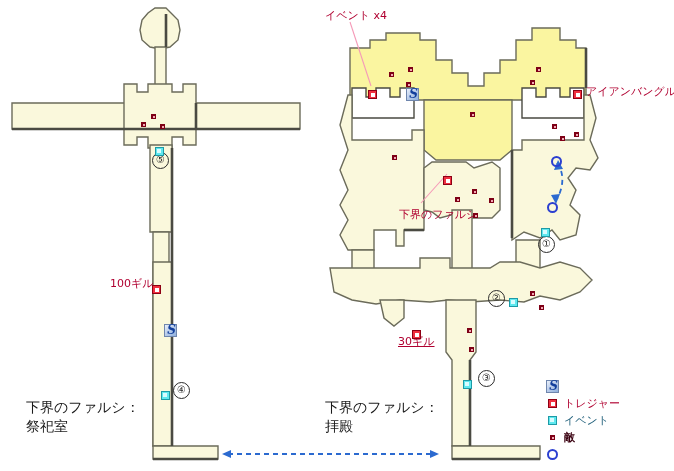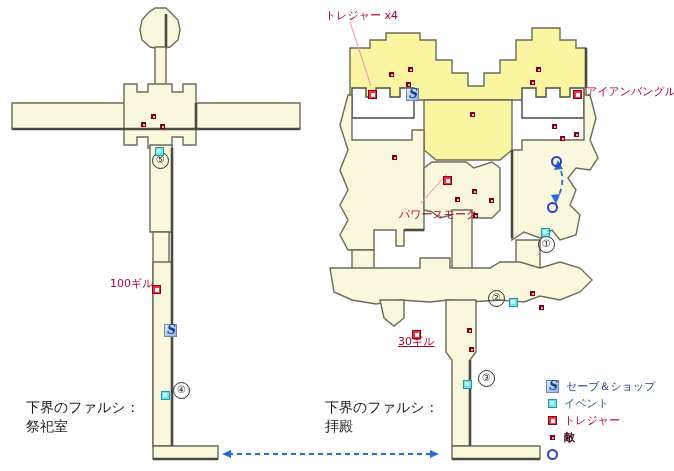--- a/index.html
+++ b/index.html
@@ -157,23 +157,23 @@
 
     <path class="dash" d="M557,163 C566,175 562,190 557,199"></path>
     <path fill="#2b6ad0" d="M558,160 l5,9 l-9,1 z"></path>
     <path fill="#2b6ad0" d="M556,204 l-5,-9 l9,-1 z"></path>
 
     <path class="dash" d="M228,454 L433,454"></path>
     <path fill="#2b6ad0" d="M222,454 l9,-4 l0,8 z"></path>
     <path fill="#2b6ad0" d="M439,454 l-9,-4 l0,8 z"></path>
   </svg>
 
-  <div class="lbl" style="left:325px;top:8px;">トレジャー x4</div>
+  <div class="lbl" style="left:325px;top:8px;">イベント x4</div>
   <div class="lbl" style="left:586px;top:84px;">アイアンバングル</div>
-  <div class="lbl" style="left:399px;top:207px;">パワースモーク</div>
+  <div class="lbl" style="left:399px;top:207px;">下界のファルシ</div>
   <div class="lbl" style="left:110px;top:276px;">100ギル</div>
   <div class="lbl" style="left:398px;top:334px;text-decoration:underline;">30ギル</div>
 
   <div class="area-name" style="left:26px;top:398px;">下界のファルシ：
 祭祀室</div>
   <div class="area-name" style="left:325px;top:398px;">下界のファルシ：
 拝殿</div>
 
   <div class="num" style="left:152px;top:152px;">⑤</div>
   <div class="num" style="left:538px;top:236px;">①</div>
@@ -247,35 +247,34 @@
   </div>
   <div class="m" style="left:547px;top:198px;">
     <span class="ic ic-jump"></span>
   </div>
 
   <div class="legend">
     <div class="row">
       <span class="ic ic-save">
           <b>S</b>
         </span>
-      <span class="txt t-save">セーブ＆ショップ</span>
+    </div>
+    <div class="row">
+      <span class="ic ic-treasure" style="margin-left:2px;">
+          <i></i>
+        </span>
+      <span class="txt t-treasure">トレジャー</span>
     </div>
     <div class="row">
       <span class="ic ic-event" style="margin-left:2px;">
           <i></i>
         </span>
       <span class="txt t-event">イベント</span>
     </div>
     <div class="row">
-      <span class="ic ic-treasure" style="margin-left:2px;">
-          <i></i>
-        </span>
-      <span class="txt t-treasure">トレジャー</span>
-    </div>
-    <div class="row">
       <span class="ic ic-enemy" style="margin-left:4px;">
           <i></i>
         </span>
       <span class="txt t-enemy" style="margin-left:9px;">敵</span>
     </div>
     <div class="row">
       <span class="ic ic-jump" style="margin-left:1px;"></span>
     </div>
   </div>
 

